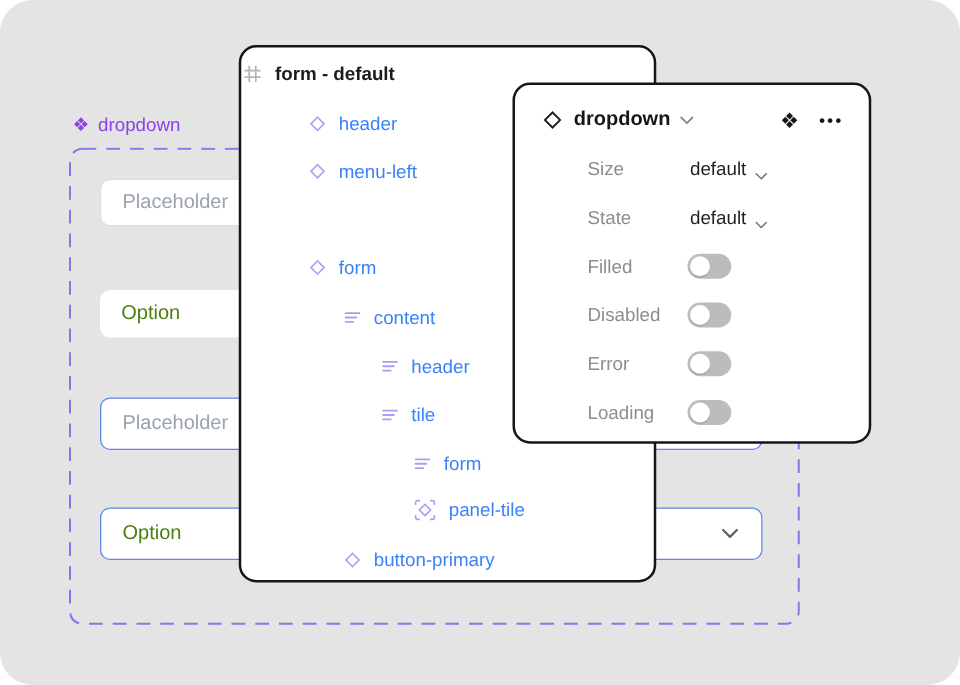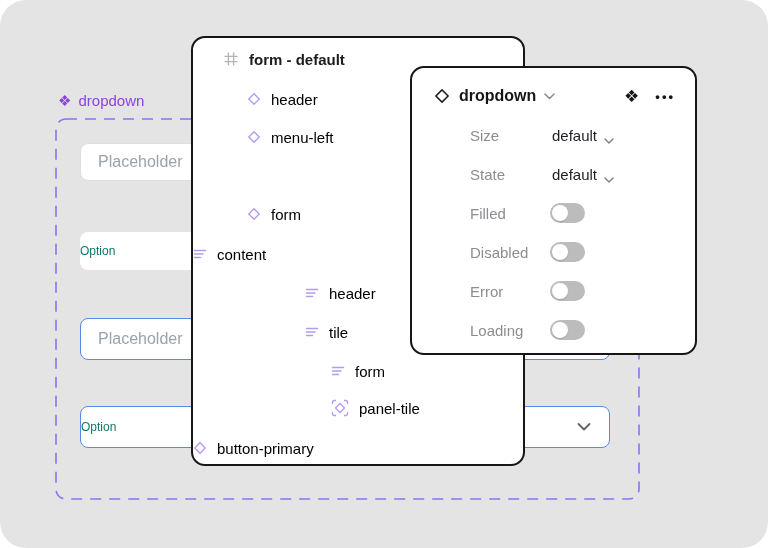--- a/index.html
+++ b/index.html
@@ -15,34 +15,34 @@
   
   .dashed-wrap { position:absolute; left:55px; top:118px; width:585px; height:382px; z-index:1; }
 
   
   .prevrow { position:absolute; left:80px; width:530px; background:#fff; border-radius:8px; display:flex; align-items:center; z-index:2; }
   .row-input1 { top:143px; height:38px; border:1px solid #dedede; }
   .row-option1 { top:232px; height:38px; }
   .row-input2 { top:318px; height:42px; border:1.5px solid #5b87e8; }
   .row-option2 { top:406px; height:42px; border:1.5px solid #5b87e8; }
   .prevrow .ph { color:#9aa2ad; font-size:16px; padding-left:17px; }
-  .prevrow .opt { color:#0f766e; font-size:12px; }
+  .prevrow .opt { color:#4d7c0f; font-size:16px; padding-left:17px; }
   .prevrow .chev { position:absolute; right:18px; top:50%; transform:translateY(-50%); color:#5f6368; display:flex; }
 
   
   .panel { position:absolute; background:#fff; border:2.5px solid #161616; border-radius:14px; }
   .layers-panel { left:191px; top:36px; width:334px; height:430px; z-index:3; }
   .props-panel { left:410px; top:66px; width:287px; height:289px; z-index:4; }
 
   
   .lrow { position:absolute; left:0; right:0; height:26px; display:flex; align-items:center; gap:10px; }
-  .lrow .txt { font-size:15px; color:#000000; white-space:nowrap; }
+  .lrow .txt { font-size:15px; color:#3b82f6; white-space:nowrap; }
   .lrow.title-row .txt { color:#1c1c1c; font-weight:700; }
-  .title-row { top:8px; padding-left:30px; }
-  .lvl1 { padding-left:54px; } .lvl2 { }
+  .title-row { top:8px; padding-left:1px; }
+  .lvl1 { padding-left:54px; } .lvl2 { padding-left:82px; }
   .lvl3 { padding-left:112px; } .lvl4 { padding-left:138px; }
   .t0{top:48px}.t1{top:86px}.t2{top:124px}.t3{top:163px}.t4{top:203px}
   .t5{top:242px}.t6{top:281px}.t7{top:320px}.t8{top:357px}.t9{top:397px}
   .icon { display:flex; align-items:center; justify-content:center; flex:0 0 auto; }
   .ic-purple { color:#b49af0; }
   .ic-gray { color:#b5b5b5; }
 
   
   .phead { position:absolute; left:0; right:0; top:14px; height:28px; display:flex; align-items:center; padding:0 20px 0 22px; }
   .phead .diamond { color:#1b1b1b; margin-right:9px; display:flex; }

